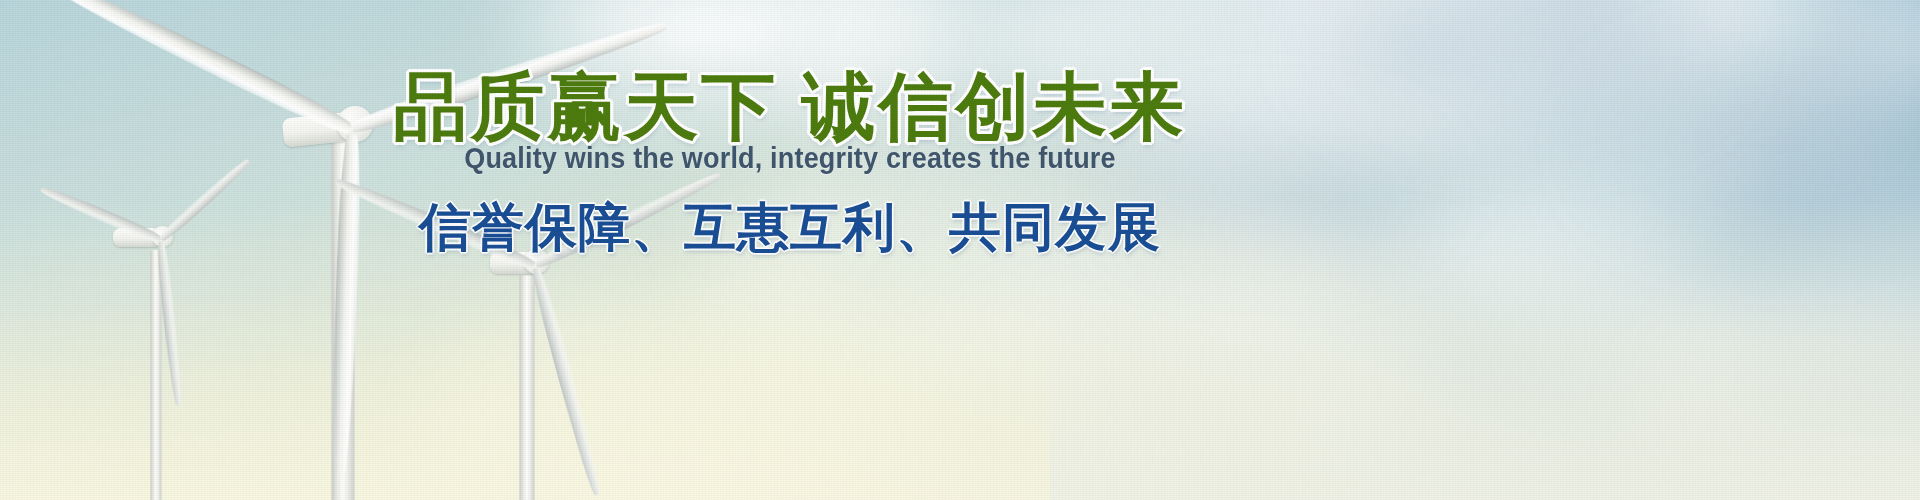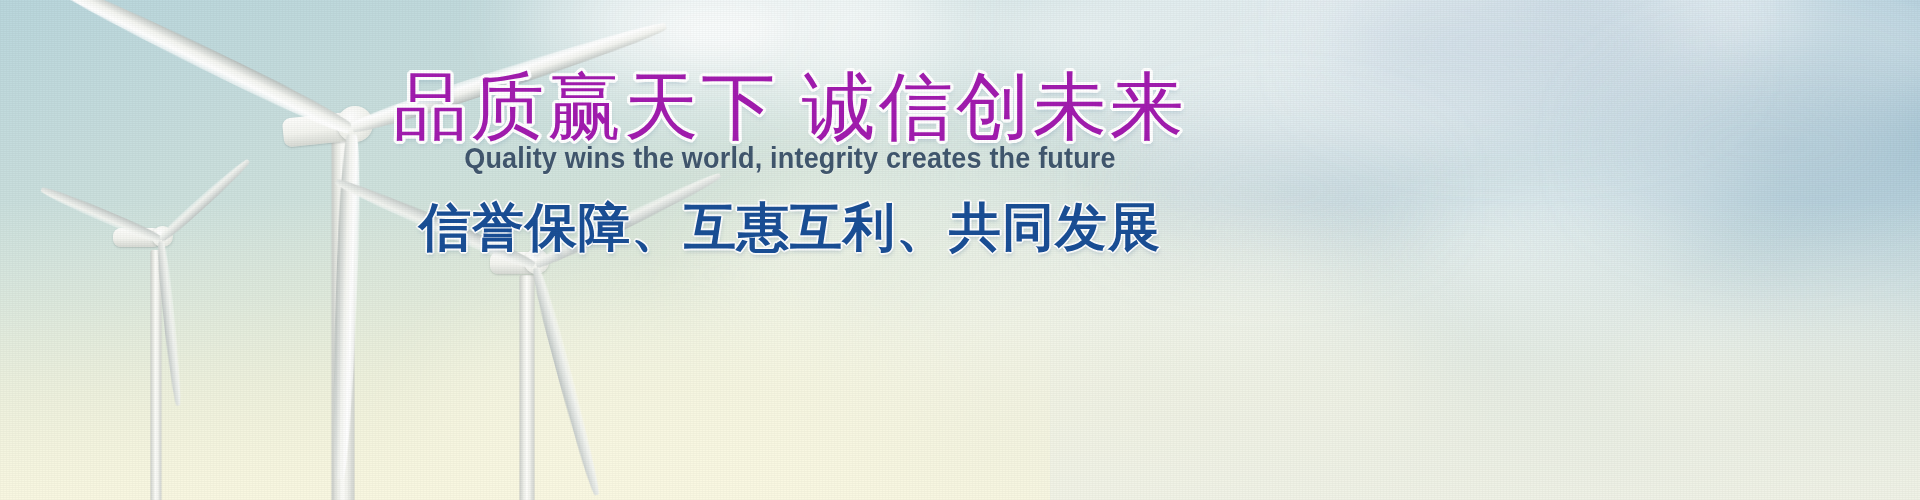--- a/index.html
+++ b/index.html
@@ -102,23 +102,23 @@
   .text-block{
     position:absolute;
     left:0; top:0; width:1580px;
     text-align:center;
     pointer-events:auto;
   }
 
   .headline{
     position:absolute; left:0; width:1580px; top:64px;
     font-size:74px; line-height:86px;
-    font-weight:normal;
+    font-weight:bold;
     letter-spacing:3px;
-    color:#a21caf;
+    color:#4d7c0f;
     text-shadow:
       -2px -2px 0 #fff,  2px -2px 0 #fff, -2px 2px 0 #fff,  2px 2px 0 #fff,
       -3px  0   0 #fff,  3px  0   0 #fff,  0  -3px 0 #fff,  0   3px 0 #fff,
       -3px -1px 0 #fff,  3px -1px 0 #fff, -3px 1px 0 #fff,  3px 1px 0 #fff,
       -1px -3px 0 #fff,  1px -3px 0 #fff, -1px 3px 0 #fff,  1px 3px 0 #fff,
        1px  4px 5px rgba(70,110,150,.28);
     white-space:nowrap;
   }
 
   .subtitle{

